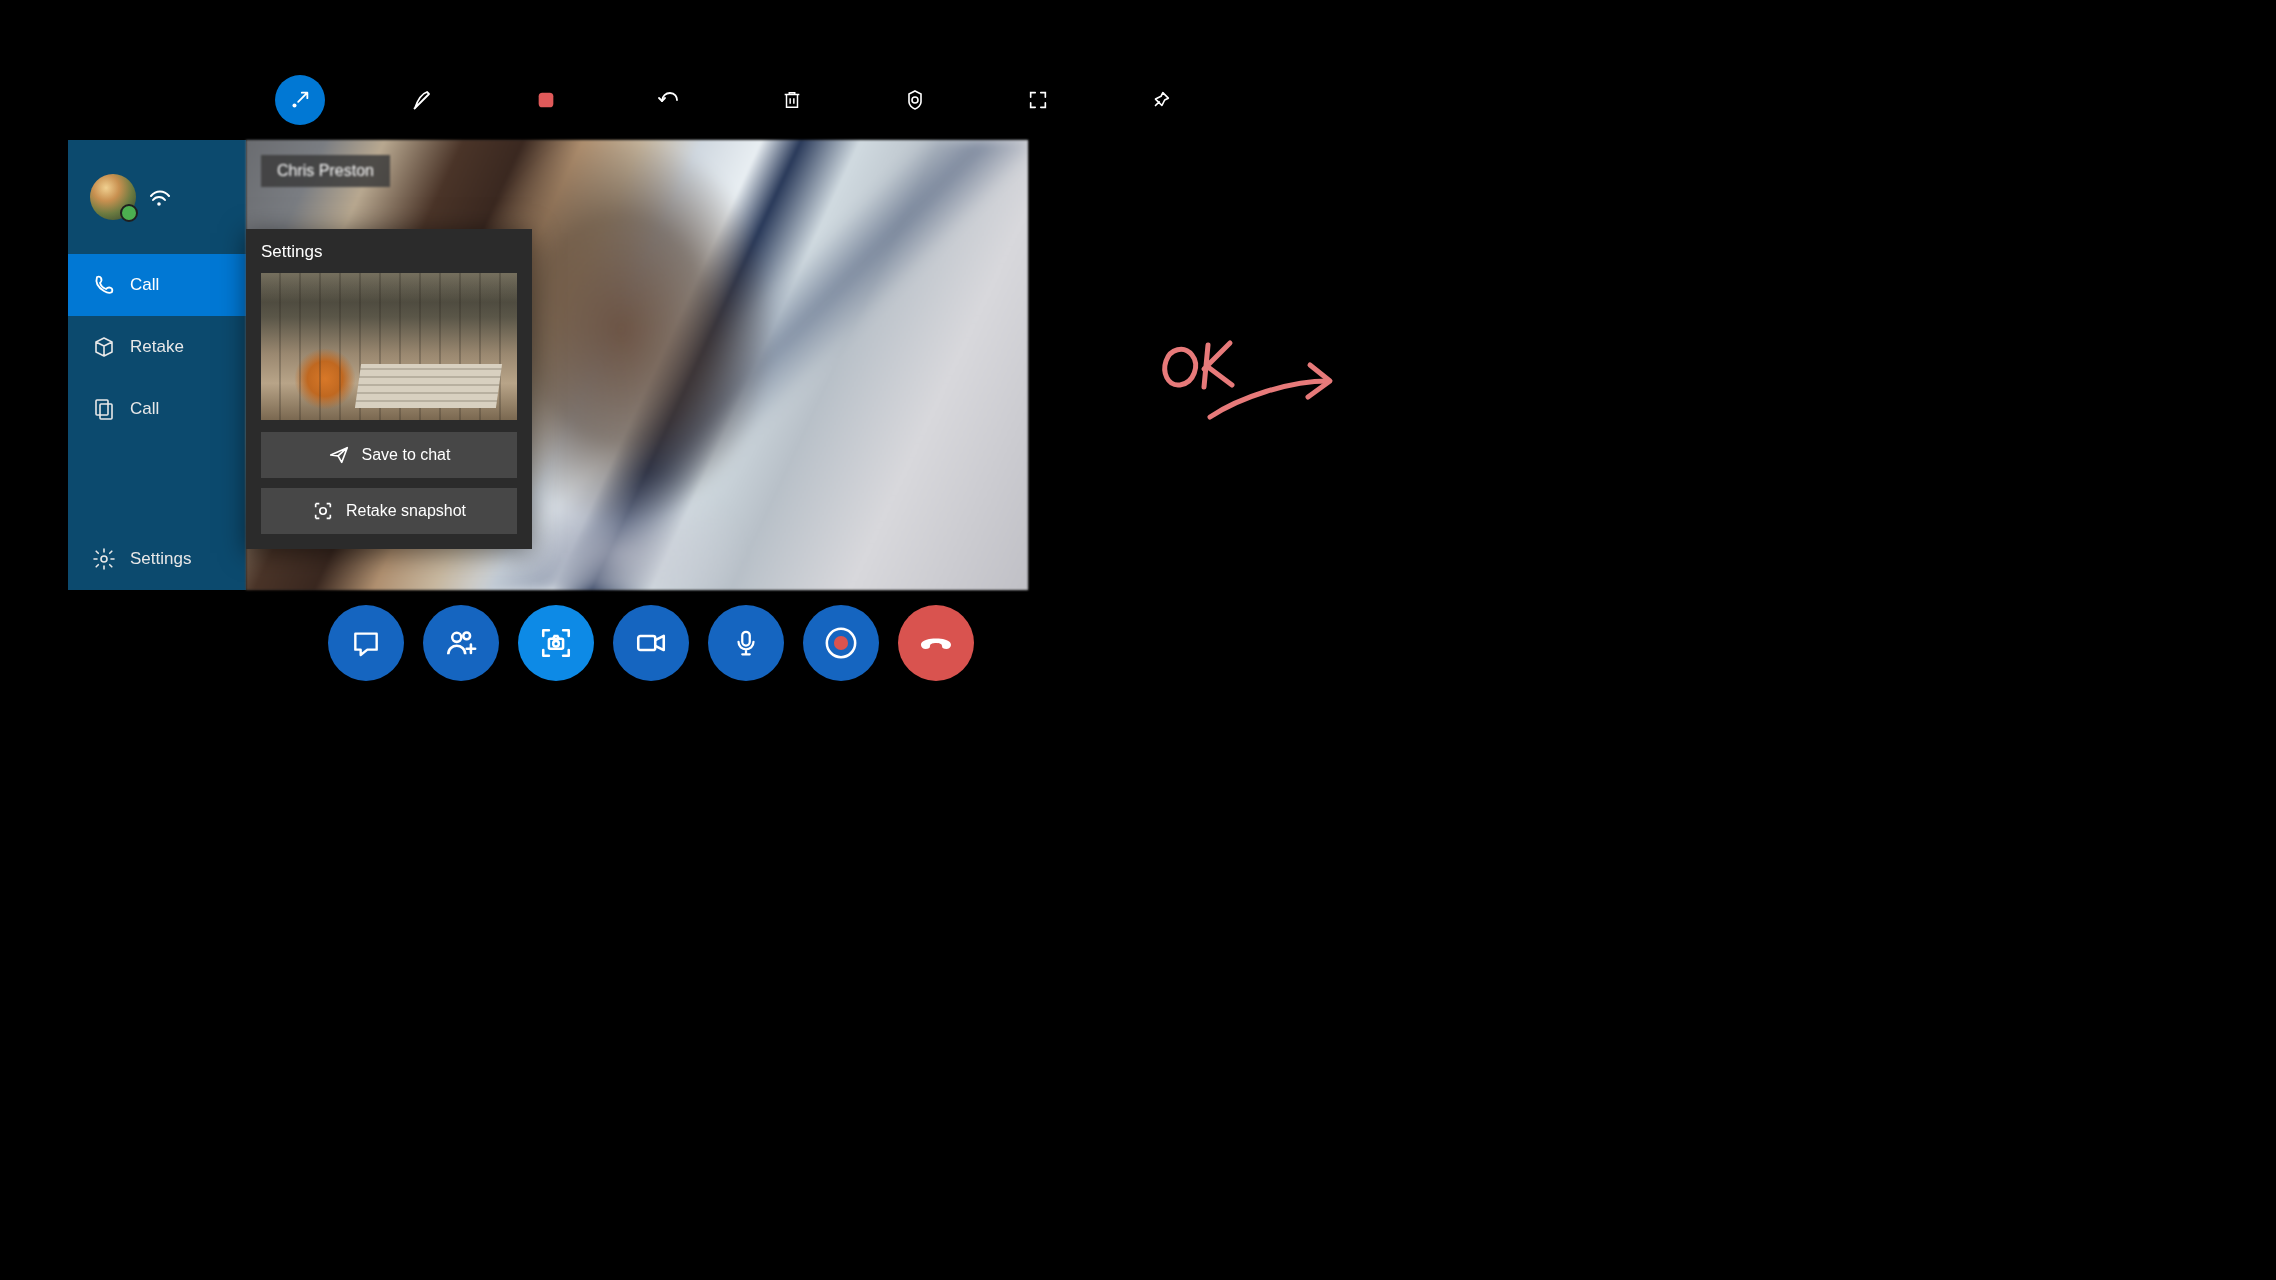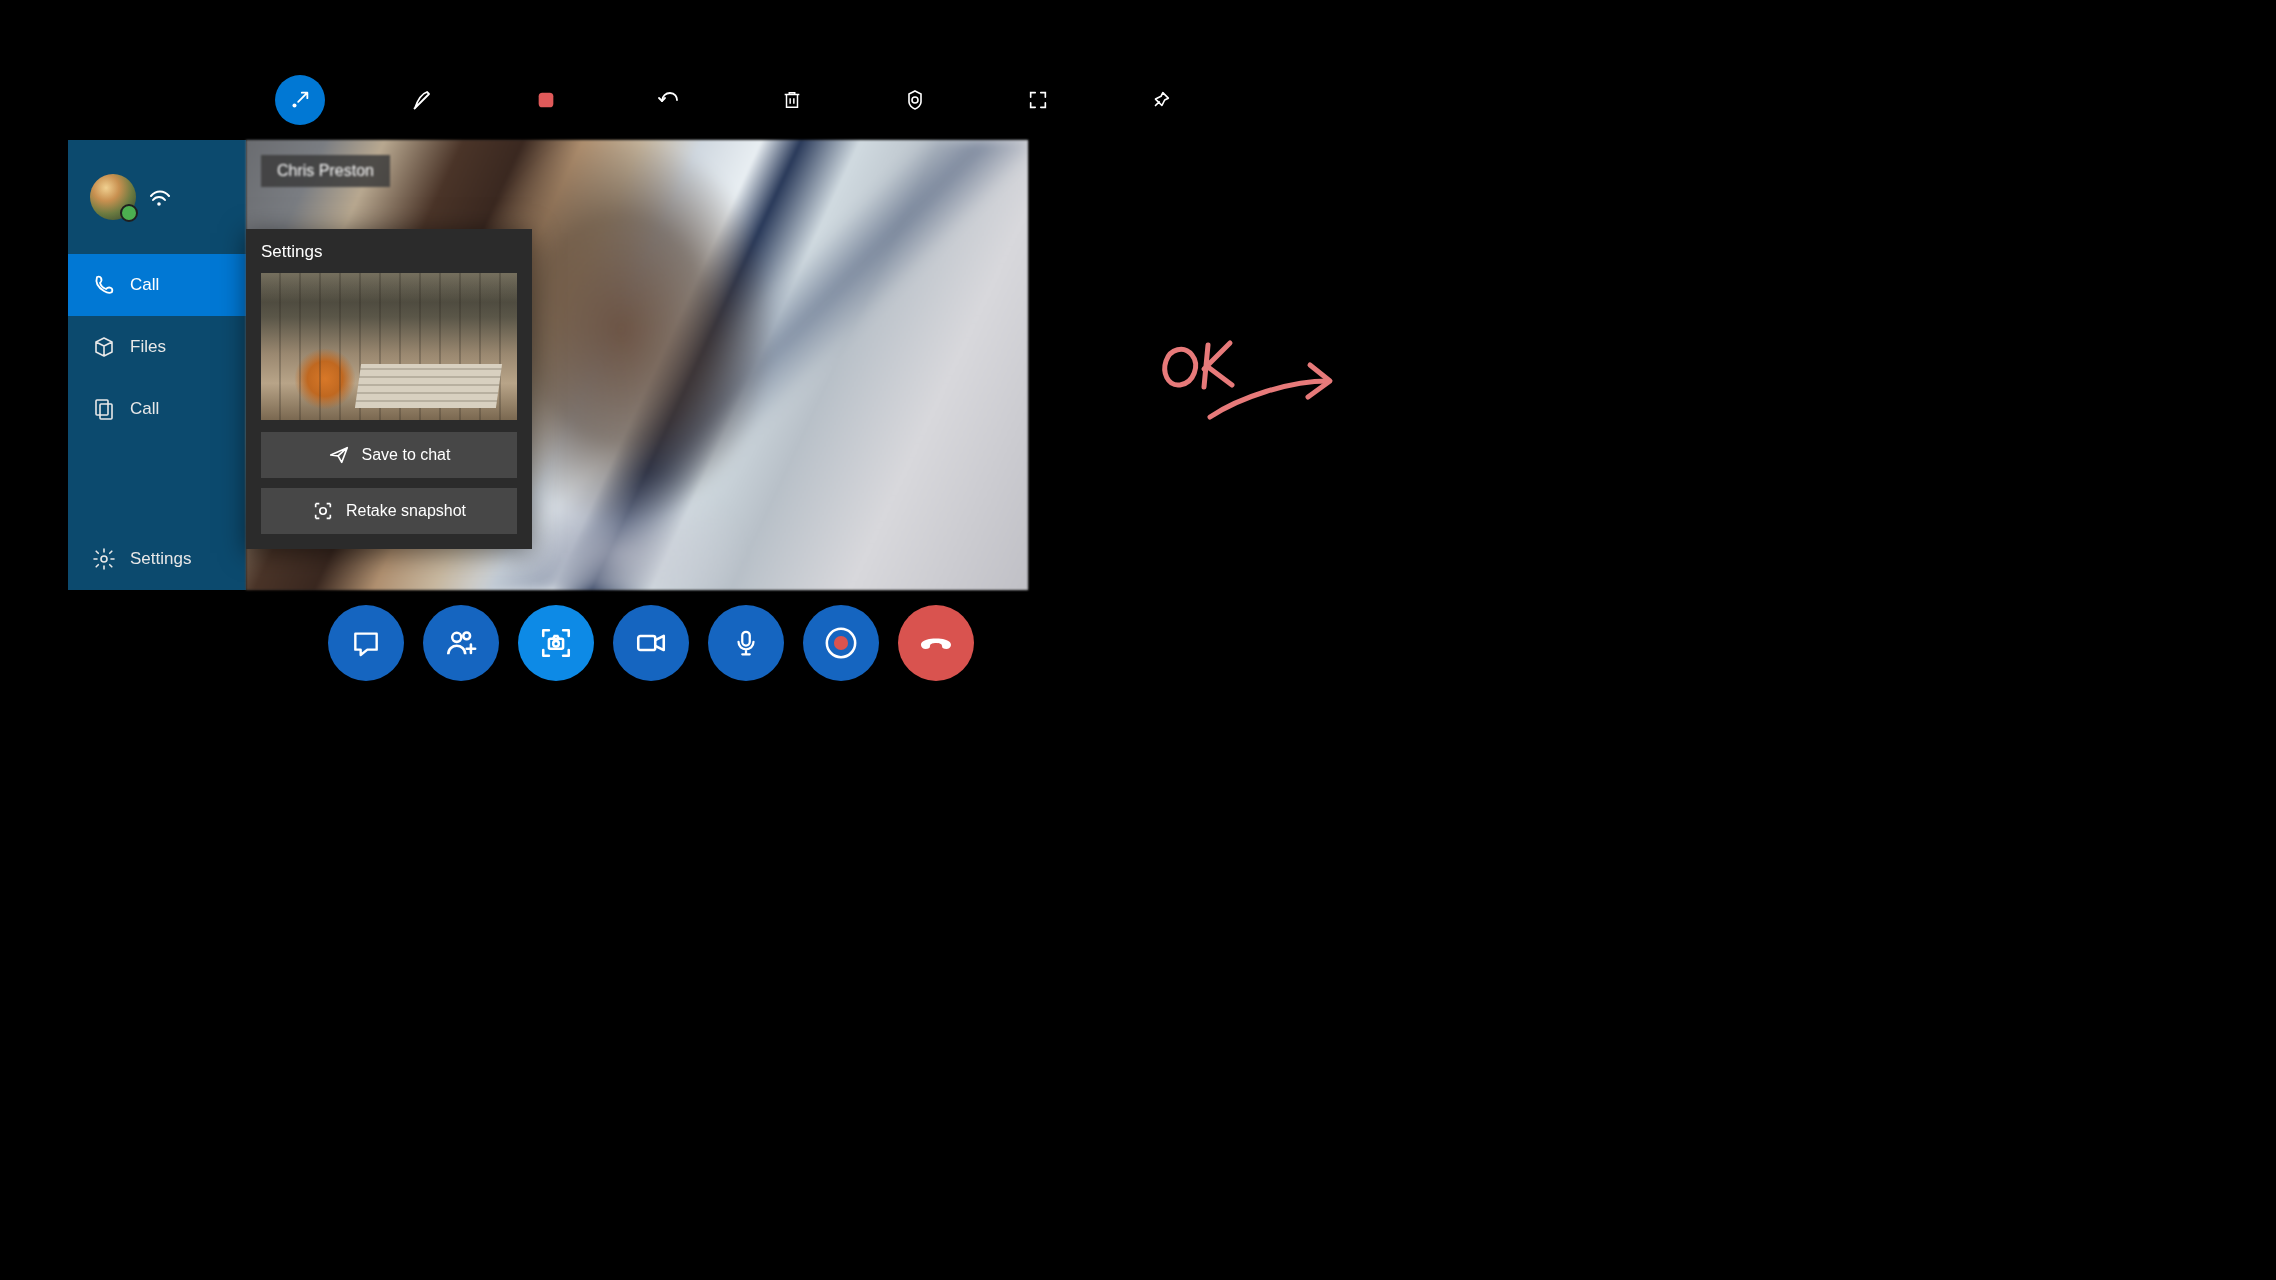--- a/index.html
+++ b/index.html
@@ -294,21 +294,21 @@
         <div class="nav-item active">
           <svg width="24" height="24" viewBox="0 0 24 24" fill="none" stroke="#fff" stroke-width="1.8">
             <path d="M5 4 C5 4 8 3 9 5 C10 7 9 9 8 10 C9 13 11 15 14 16 C15 15 17 14 19 15 C21 16 20 19 20 19 C20 19 17 21 12 18 C7 15 3 10 5 4 Z" stroke-linejoin="round"></path>
           </svg>
           <span>Call</span>
         </div>
         <div class="nav-item">
           <svg width="24" height="24" viewBox="0 0 24 24" fill="none" stroke="#e8e8e8" stroke-width="1.6">
             <path d="M12 3 L20 7 L20 17 L12 21 L4 17 L4 7 Z M4 7 L12 11 L20 7 M12 11 V21" stroke-linejoin="round"></path>
           </svg>
-          <span>Files</span>
+          <span>Retake</span>
         </div>
         <div class="nav-item">
           <svg width="24" height="24" viewBox="0 0 24 24" fill="none" stroke="#e8e8e8" stroke-width="1.6">
             <rect x="4" y="3" width="12" height="15" rx="1"></rect>
             <rect x="8" y="7" width="12" height="15" rx="1"></rect>
           </svg>
           <span>Call</span>
         </div>
         <div class="nav-spacer"></div>
         <div class="nav-item">

